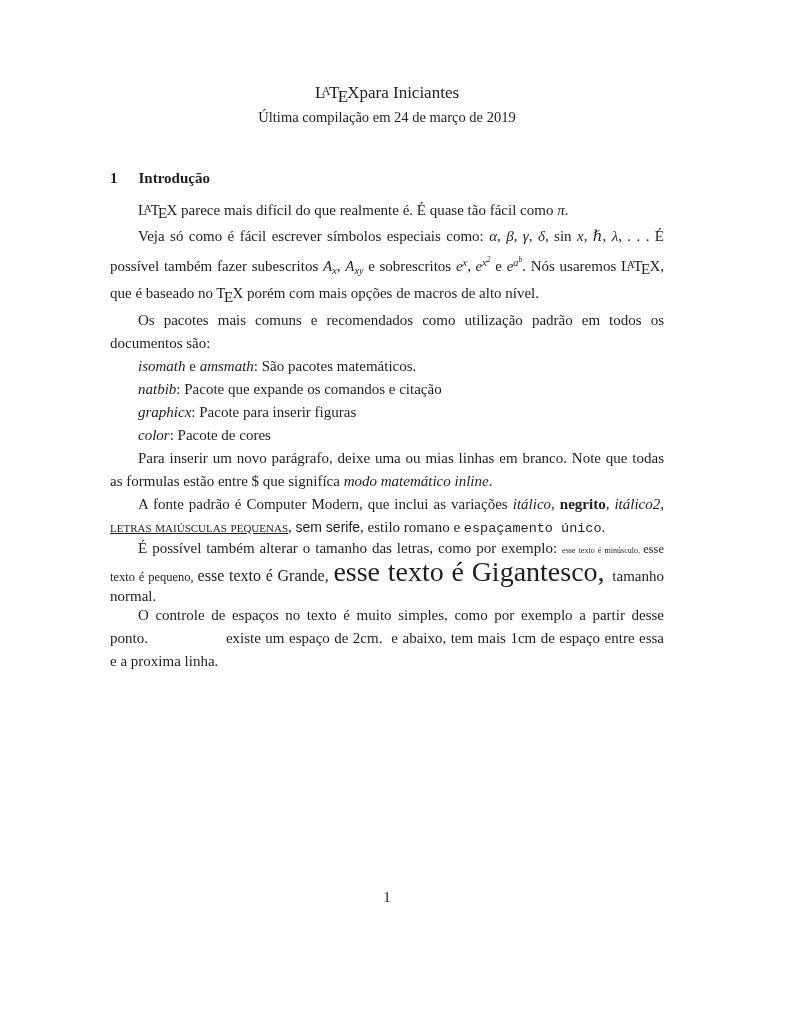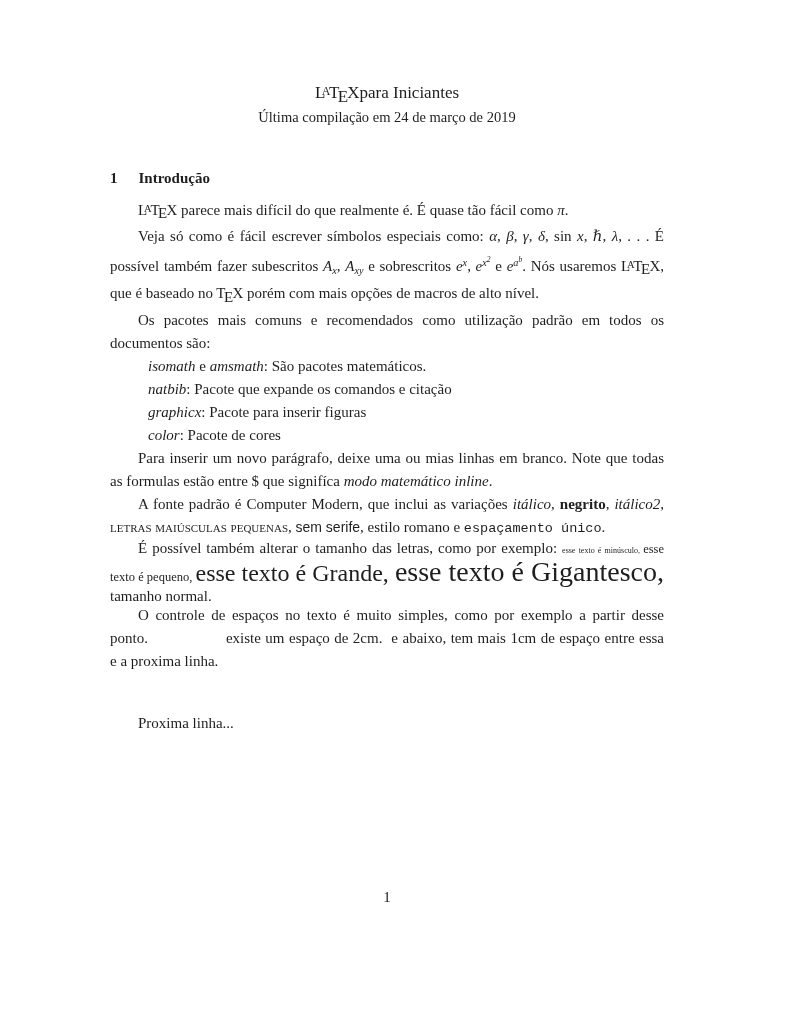--- a/index.html
+++ b/index.html
@@ -34,50 +34,50 @@
     line-height: 26px;
   }
   .sec-num { margin-right: 21px; }
 
   .para {
     margin: 0;
     line-height: 23px;
     text-align: justify;
     text-indent: 28px;
   }
-  .pkg-list { margin: 0 0 0 38px; }
+  .pkg-list { margin: 0 0 0 28px; }
   .pkg-item { line-height: 23px; text-align: left; }
 
   .para-sizes { line-height: 1.12; }
   .para-nextline { margin-top: 39px; text-align: left; }
 
   .page-number {
     position: absolute;
     top: 889px;
     left: 0;
     width: 100%;
     text-align: center;
     font-size: 15px;
   }
 
   
   .run-lA { font-size: 70%; vertical-align: 0.25em; margin: 0 -0.12em 0 -0.3em; }
   .run-lE { vertical-align: -0.24em; margin: 0 -0.05em 0 -0.1em; }
   .run-i  { font-style: italic; }
   .run-b  { font-weight: bold; }
   .run-m  { font-style: italic; }
-  .run-sc { font-variant: small-caps; }
+  .run-sc { font-variant: small-caps; text-decoration: underline; }
   .run-sans { font-family: "Liberation Sans", "DejaVu Sans", sans-serif; font-size: 14px; }
   .run-mono { font-family: "Liberation Mono", "DejaVu Sans Mono", monospace; font-size: 13.5px; }
   .run-sub { font-size: 68%; font-style: italic; vertical-align: -0.3em; }
   .run-sup { font-size: 68%; font-style: italic; vertical-align: 0.5em; }
   .run-supsup { font-size: 50%; font-style: italic; vertical-align: 1.15em; }
   .run-tiny  { font-size: 8px; }
   .run-small { font-size: 12.5px; }
-  .run-large { font-size: 24px; }
+  .run-large { font-size: 16px; }
   .run-huge  { font-size: 28px; }
   .run-gap2  { display: inline-block; width: 78px; }
 </style>
 </head>
 <body>
 
 <div class="doc">
 
   <div class="title-block">
     <div class="title-main"><span>L</span><span class="run-lA">A</span><span>T</span><span class="run-lE">E</span><span>X</span><span>para Iniciantes</span></div>
@@ -102,17 +102,16 @@
   </div>
 
   <p class="para"><span>Para inserir um novo parágrafo, deixe uma ou mias linhas em branco. Note que todas as formulas estão entre $ que signifíca </span><span class="run-i">modo matemático inline</span><span>.</span></p>
 
   <p class="para"><span>A fonte padrão é Computer Modern, que inclui as variações </span><span class="run-i">itálico</span><span>, </span><span class="run-b">negrito</span><span>, </span><span class="run-i">itálico2</span><span>, </span><span class="run-sc">letras maiúsculas pequenas</span><span>, </span><span class="run-sans">sem serife</span><span>, estilo romano e </span><span class="run-mono">espaçamento único</span><span>.</span></p>
 
   <p class="para para-sizes"><span>É possível também alterar o tamanho das letras, como por exemplo: </span><span class="run-tiny">esse texto é minúsculo, </span><span class="run-small">esse texto é pequeno, </span><span class="run-large">esse texto é Grande, </span><span class="run-huge">esse texto é Gigantesco, </span><span>tamanho normal.</span></p>
 
   <p class="para"><span>O controle de espaços no texto é muito simples, como por exemplo a partir desse ponto.</span><span class="run-gap2"></span><span>existe um espaço de 2cm.&nbsp; e abaixo, tem mais 1cm de espaço entre essa e a proxima linha.</span></p>
 
-  <p class="para para-nextline"><span>Proxima linha...</span></p>
 
   <div class="page-number">1</div>
 
 </div>
 
 </body></html>

